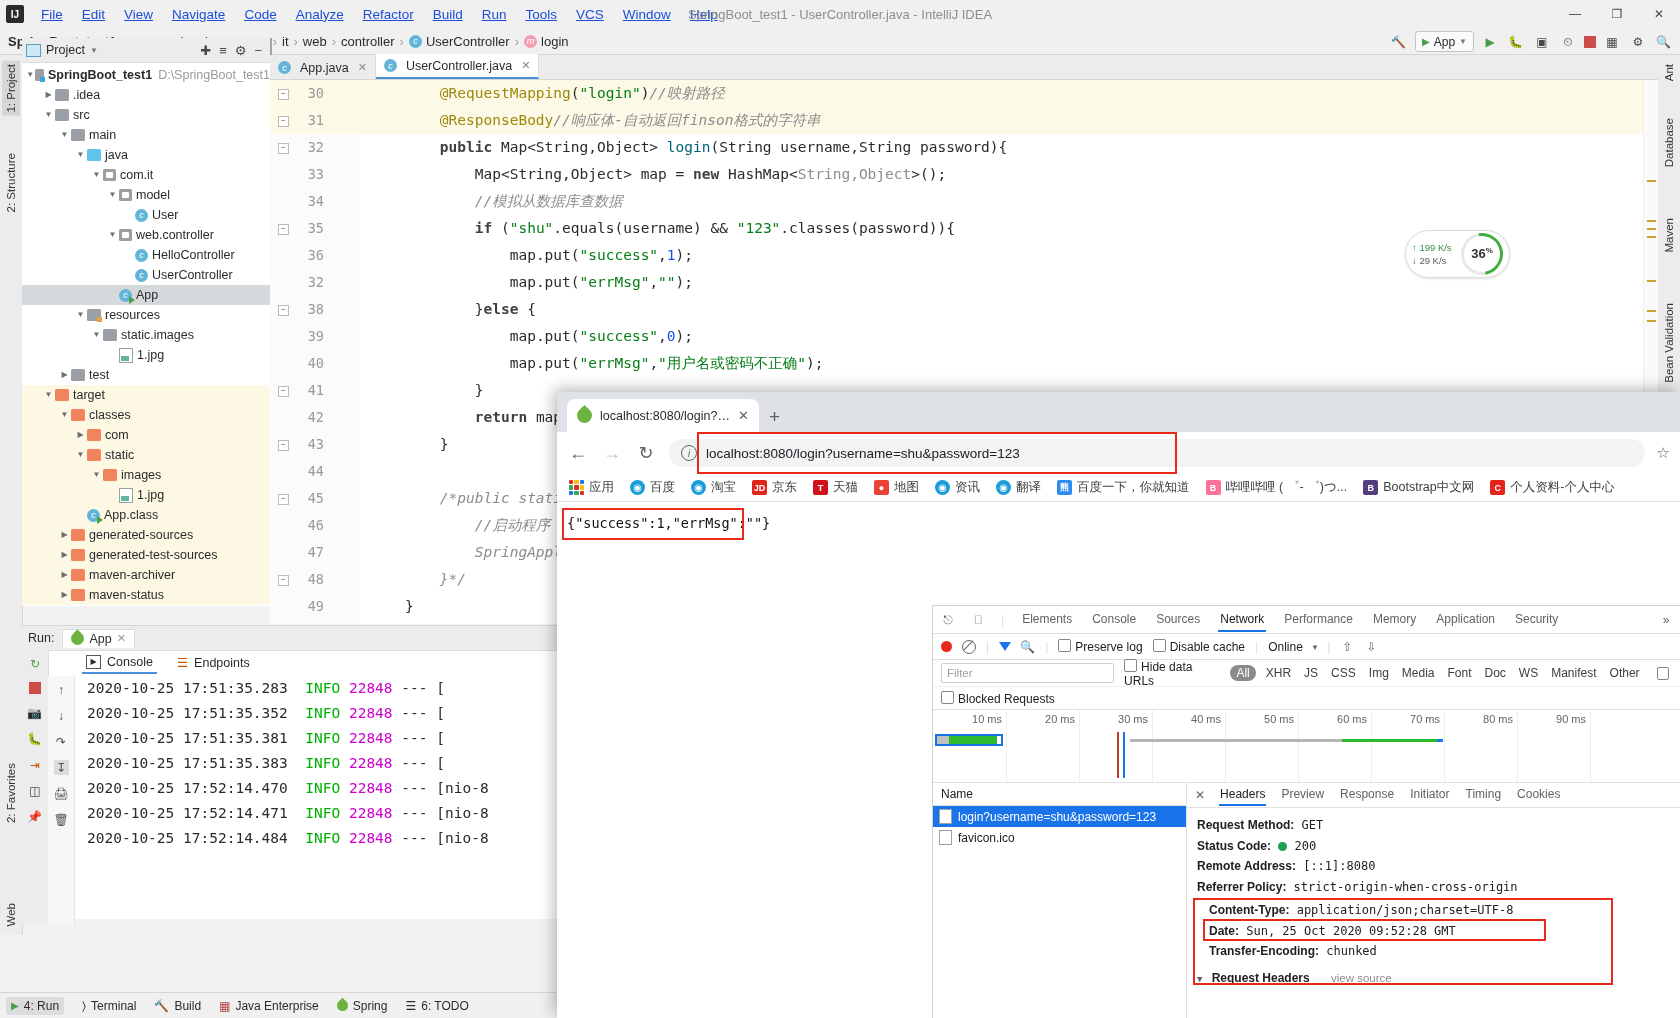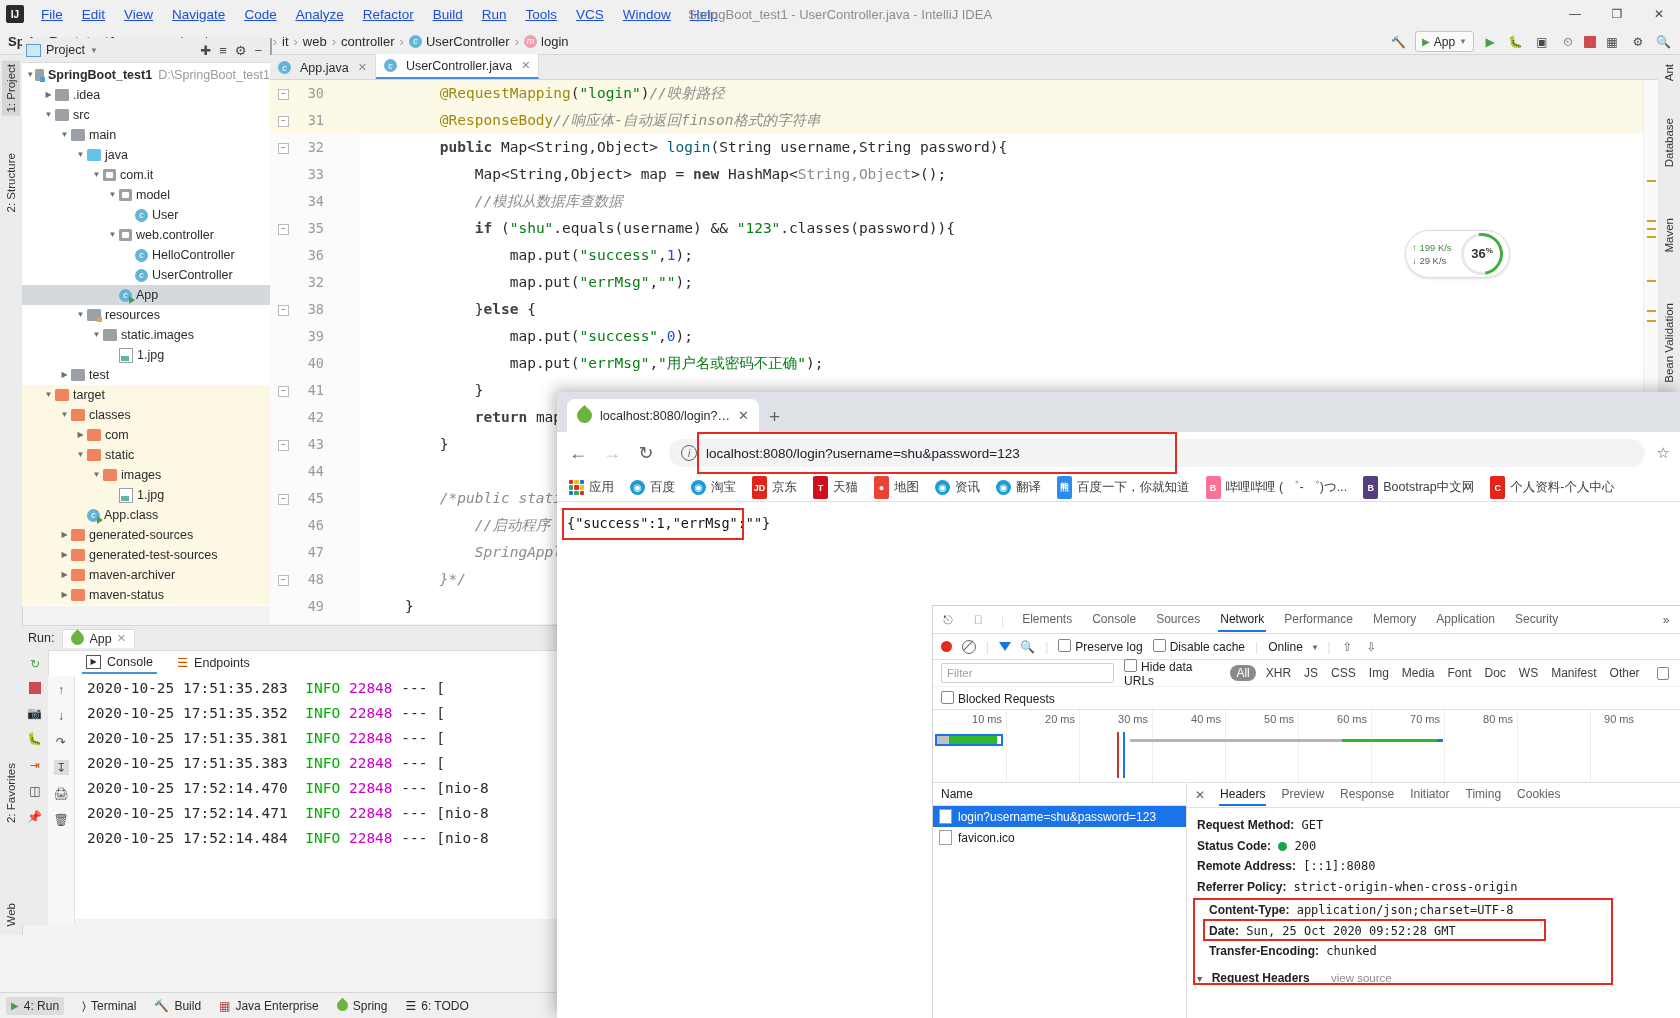--- a/index.html
+++ b/index.html
@@ -159,21 +159,21 @@
   .ch-nav.dim{color:#bdc1c6;}
   .omnibox{flex:1;height:28px;background:#f1f3f4;border-radius:14px;display:flex;align-items:center;padding:0 12px;gap:9px;
            font-size:13.5px;color:#202124;position:relative;}
   .omnibox .infoico{width:14px;height:14px;border:1.3px solid #5f6368;border-radius:50%;color:#5f6368;font-size:10px;
                     display:flex;align-items:center;justify-content:center;font-style:italic;}
   .redbox{position:absolute;border:2.5px solid #e8291c;box-sizing:border-box;pointer-events:none;}
   .ch-star{font-size:15px;color:#5f6368;}
   .bookmarks{height:27px;background:#fff;display:flex;align-items:center;gap:16px;padding:0 12px;font-size:12.5px;
              color:#3c4043;border-bottom:1px solid #e0e0e0;white-space:nowrap;overflow:hidden;}
   .bm{display:flex;align-items:center;gap:5px;}
-  .bmi{width:15px;height:23px;border-radius:2px;display:flex;align-items:center;justify-content:center;
+  .bmi{width:15px;height:15px;border-radius:2px;display:flex;align-items:center;justify-content:center;
        font-size:9px;color:#fff;font-weight:bold;flex:none;}
   .apps-grid{width:15px;height:15px;display:grid;grid-template-columns:repeat(3,1fr);grid-template-rows:repeat(3,1fr);gap:1px;}
   .apps-grid i{background:#d93025;border-radius:1px;}
   .apps-grid i:nth-child(2){background:#fbbc04;}
   .apps-grid i:nth-child(3){background:#1a73e8;}
   .apps-grid i:nth-child(4){background:#34a853;}
   .apps-grid i:nth-child(5){background:#d93025;}
   .apps-grid i:nth-child(6){background:#fbbc04;}
   .apps-grid i:nth-child(7){background:#1a73e8;}
   .apps-grid i:nth-child(8){background:#34a853;}
@@ -741,21 +741,21 @@
               <div class="ovlbl" style="left: 292px;">40 ms</div>
               <div class="ovl" style="left: 365px;"></div>
               <div class="ovlbl" style="left: 365px;">50 ms</div>
               <div class="ovl" style="left: 438px;"></div>
               <div class="ovlbl" style="left: 438px;">60 ms</div>
               <div class="ovl" style="left: 511px;"></div>
               <div class="ovlbl" style="left: 511px;">70 ms</div>
               <div class="ovl" style="left: 584px;"></div>
               <div class="ovlbl" style="left: 584px;">80 ms</div>
               <div class="ovl" style="left: 657px;"></div>
-              <div class="ovlbl" style="left: 657px; margin-left: 48px;">90 ms</div>
+              <div class="ovlbl" style="left: 657px;">90 ms</div>
             </div>
           <div class="ovbar" style="left:2px;top:26px;width:14px;background:#c0c0c0;"></div>
           <div class="ovbar" style="left:16px;top:26px;width:48px;background:#2db92d;"></div>
           <div class="ovbar" style="left:2px;top:24px;width:68px;height:12px;border:2px solid #1a73e8;box-sizing:border-box;background:transparent;"></div>
           <div style="position:absolute;left:184px;top:22px;width:1.5px;height:46px;background:#c0392b;"></div>
           <div style="position:absolute;left:190px;top:22px;width:1.5px;height:46px;background:#1a73e8;"></div>
           <div class="ovbar" style="left:197px;top:29px;width:212px;height:3px;background:#b5b5b5;"></div>
           <div class="ovbar" style="left:409px;top:29px;width:95px;height:3px;background:#2db92d;"></div>
           <div class="ovbar" style="left:504px;top:29px;width:6px;height:3px;background:#1a73e8;"></div>
         </div>

